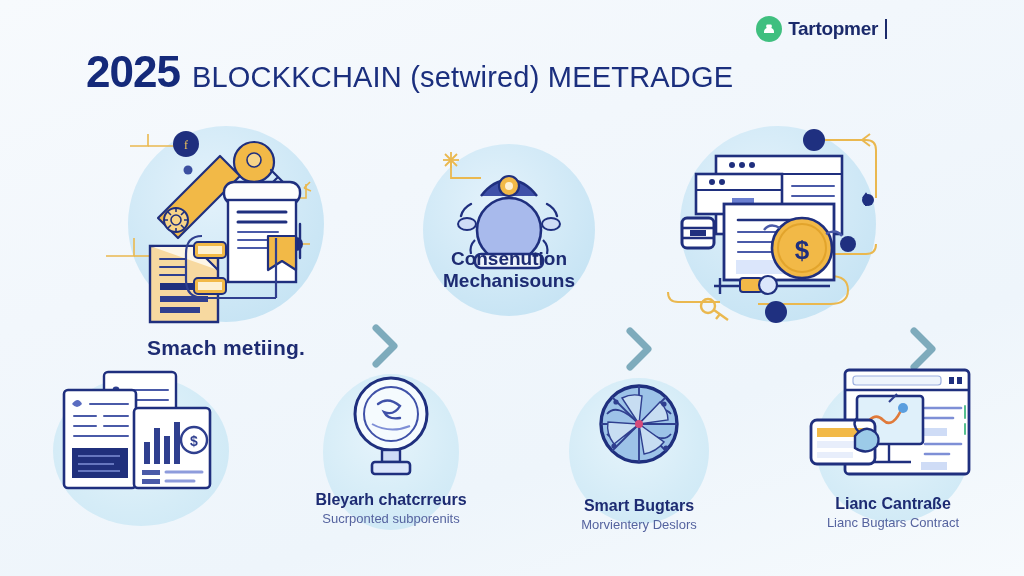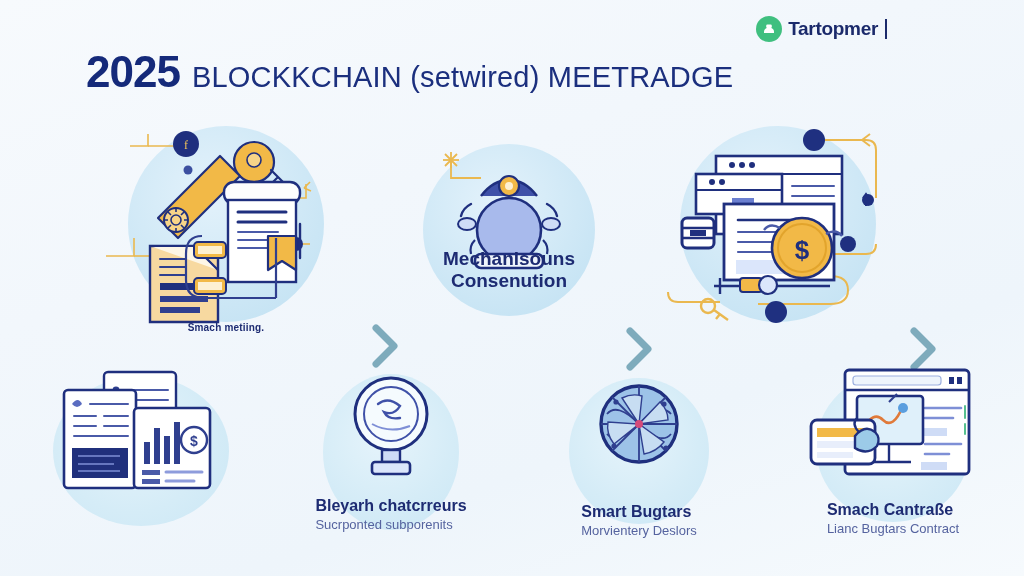--- a/index.html
+++ b/index.html
@@ -108,21 +108,21 @@
   .step-caption {
     text-align: center;
     color: #1d2b72;
     font-weight: bold;
     line-height: 1.15;
   }
 
   
   .step-1 { left: 128px; top: 8px; }
   .step-1 .step-circle { width: 196px; height: 196px; }
-  .step-1 .step-caption { font-size: 10px; letter-spacing: 0.2px; }
+  .step-1 .step-caption { font-size: 21px; margin-top: 14px; letter-spacing: 0.2px; }
 
   
   .step-2 { left: 423px; top: 26px; }
   .step-2 .step-circle { width: 172px; height: 172px; }
   .step-2 .step-caption {
     position: absolute;
     left: 50%; transform: translateX(-50%);
     top: 104px;
     font-size: 19px;
     width: 220px;
@@ -169,22 +169,22 @@
   }
   .feature-art {
     position: relative;
     z-index: 1;
     width: 150px; height: 118px;
   }
   .feature-art svg { width: 100%; height: 100%; display: block; overflow: visible; }
   .feature-text {
     position: relative;
     z-index: 1;
-    text-align: left;
-    margin-top: 6px;
+    text-align: center;
+    margin-top: 0;
   }
   .feature-title {
     font-size: 16px;
     font-weight: bold;
     color: #1d2b72;
     line-height: 1.2;
     white-space: nowrap;
   }
   .feature-sub {
     font-size: 13px;
@@ -337,22 +337,22 @@
               <ellipse cx="44" cy="80" rx="9" ry="6" fill="#cfdcf6" stroke="#1f2f7e" stroke-width="2"></ellipse>
               <ellipse cx="128" cy="80" rx="9" ry="6" fill="#cfdcf6" stroke="#1f2f7e" stroke-width="2"></ellipse>
               <path d="M52 96 q-6 6 -4 14" stroke="#1f2f7e" stroke-width="2.2" fill="none"></path>
               <path d="M120 96 q6 6 4 14" stroke="#1f2f7e" stroke-width="2.2" fill="none"></path>
               <rect x="52" y="110" width="68" height="14" rx="6" fill="#eef4fc" stroke="#1f2f7e" stroke-width="2.6"></rect>
             </g>
           </svg>
         </div>
       </div>
       <div class="step-caption">
+        <div>Consenution</div>
         <div>Mechanisouns</div>
-        <div>Consenution</div>
       </div>
     </div>
 
     <div class="chevron chev-2">
       <svg width="30" height="46" viewBox="0 0 30 46" aria-hidden="true">
         <path d="M6 5 L24 23 L6 41" fill="none" stroke="#7eabbc" stroke-width="7" stroke-linecap="round" stroke-linejoin="round"></path>
       </svg>
     </div>
 
     <div class="step step-3">
@@ -591,19 +591,19 @@
           <rect x="8" y="54" width="64" height="44" rx="6" fill="#ffffff" stroke="#1f2f7e" stroke-width="2.8"></rect>
           <rect x="14" y="62" width="50" height="9" fill="#f2b947"></rect>
           <rect x="14" y="75" width="50" height="7" fill="#e8eefb"></rect>
           <rect x="14" y="86" width="36" height="6" fill="#e8eefb"></rect>
 
           <path d="M52 70 q10 -12 20 -4 q6 6 2 14 q-10 10 -22 2 z" fill="#9ccbe8" stroke="#1f2f7e" stroke-width="2.4"></path>
           <path d="M56 66 q-8 -8 -2 -14" fill="none" stroke="#1f2f7e" stroke-width="2.2"></path>
         </svg>
       </div>
       <div class="feature-text">
-        <div class="feature-title">Smach Cantraße</div>
+        <div class="feature-title">Lianc Cantraße</div>
         <div class="feature-sub">Lianc Bugtars Contract</div>
       </div>
     </div>
 
   </div>
 </div>
 
 </body></html>

